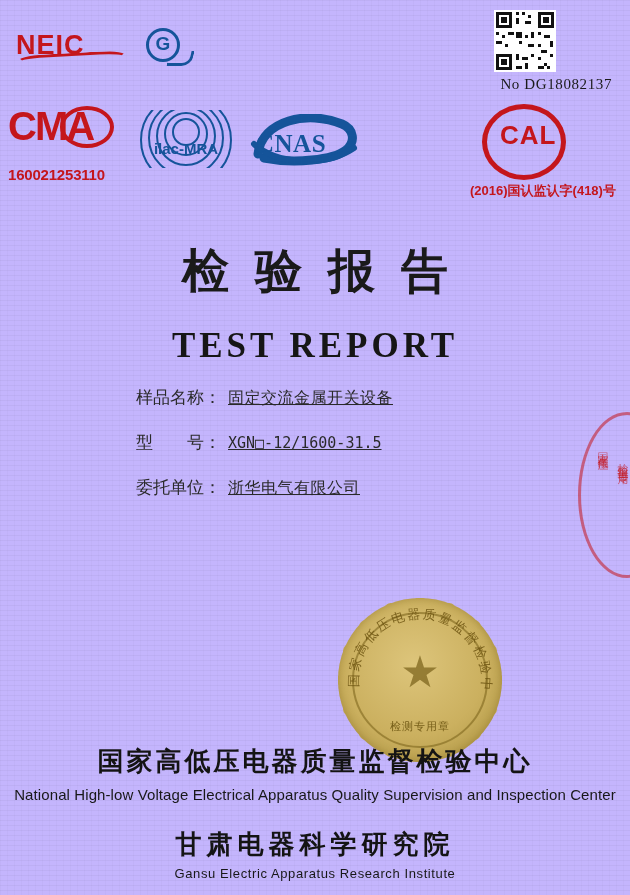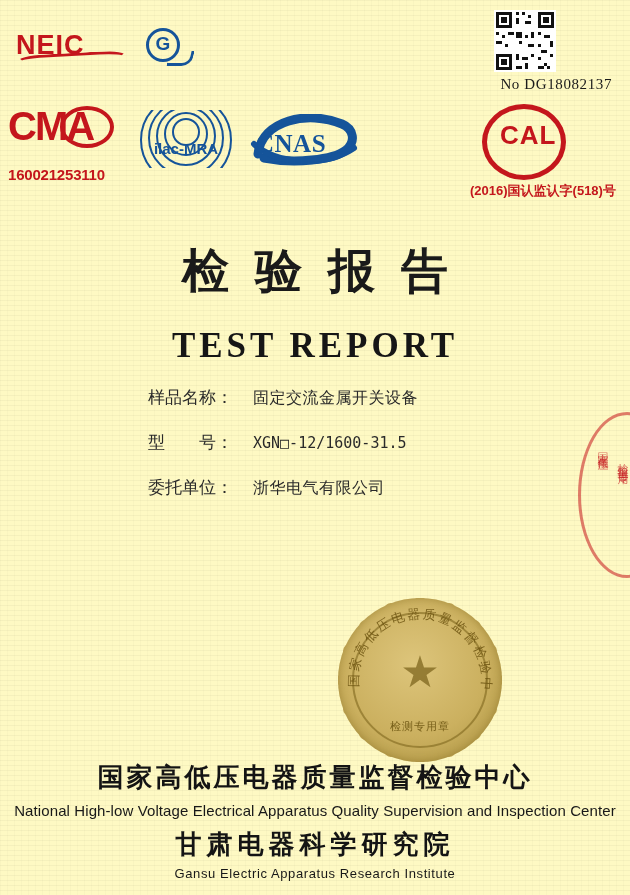--- a/index.html
+++ b/index.html
@@ -4,21 +4,21 @@
 <style>
   html, body {
     margin: 0;
     padding: 0;
     background: #ffffff;
   }
   #page {
     position: relative;
     width: 630px;
     height: 895px;
-    background: #fef9c3;
+    background: #c4b5fd;
     overflow: hidden;
     font-family: "Liberation Serif", serif;
   }
   
   #paper-texture {
     position: absolute;
     inset: 0;
     background-image:
       repeating-linear-gradient(to bottom, rgba(0,0,0,0.035) 0px, rgba(0,0,0,0.035) 1px, rgba(0,0,0,0) 1px, rgba(0,0,0,0) 5px),
       repeating-linear-gradient(to right, rgba(0,0,0,0.018) 0px, rgba(0,0,0,0.018) 1px, rgba(0,0,0,0) 1px, rgba(0,0,0,0) 7px);
@@ -272,39 +272,40 @@
     font-family: "Liberation Serif", serif;
     font-size: 35px;
     font-weight: bold;
     letter-spacing: 4px;
     color: #161616;
   }
 
   
   #fields {
     position: absolute;
-    left: 148px;
+    left: 136px;
     top: 386px;
     width: 430px;
   }
   .field-row {
     display: flex;
     align-items: baseline;
     margin-bottom: 22px;
     font-family: "DejaVu Serif", serif;
     color: #2a2a2a;
   }
   .field-label {
     font-size: 17px;
     white-space: pre;
   }
   .field-value {
     font-size: 16px;
-    margin-left: 20px;
+    margin-left: 7px;
     letter-spacing: 0.5px;
+    text-decoration: underline;
   }
   .field-value.mono {
     font-family: "DejaVu Sans Mono", monospace;
     font-size: 15px;
     letter-spacing: 0;
   }
 
   
   #seal {
     position: absolute;
@@ -402,21 +403,21 @@
     color: #181818;
     margin-top: 7px;
     letter-spacing: 0.1px;
   }
   #footer .inst-cn {
     font-family: "DejaVu Serif", serif;
     font-size: 26px;
     font-weight: bold;
     letter-spacing: 5px;
     color: #141414;
-    margin-top: 8px;
+    margin-top: 24px;
   }
   #footer .inst-en {
     font-family: "Liberation Sans", sans-serif;
     font-size: 13px;
     color: #181818;
     margin-top: 4px;
     letter-spacing: 0.6px;
   }
 </style>
 </head>
@@ -503,21 +504,21 @@
       <path d="M8 40 C 12 6, 58 -4, 92 10 C 104 15, 106 28, 96 36 C 84 46, 44 50, 14 44" fill="none" stroke="#15549a" stroke-width="9" stroke-linecap="round"></path>
       <path d="M4 30 C 26 50, 74 54, 104 34" fill="none" stroke="#15549a" stroke-width="6" stroke-linecap="round"></path>
     </svg>
     <div class="label">CNAS</div>
   </div>
 
 
   <div id="cal-mark">
     <div class="ring"></div>
     <div class="cal">CAL</div>
-    <div class="sub">(2016)国认监认字(518)号</div>
+    <div class="sub">(2016)国认监认字(418)号</div>
   </div>
 
   <div id="title-en">TEST REPORT</div>
   <div id="title-cn">检验报告</div>
 
   <div id="fields">
     <div class="field-row">
       <span class="field-label">样品名称：</span>
       <span class="field-value">固定交流金属开关设备</span>
     </div>

